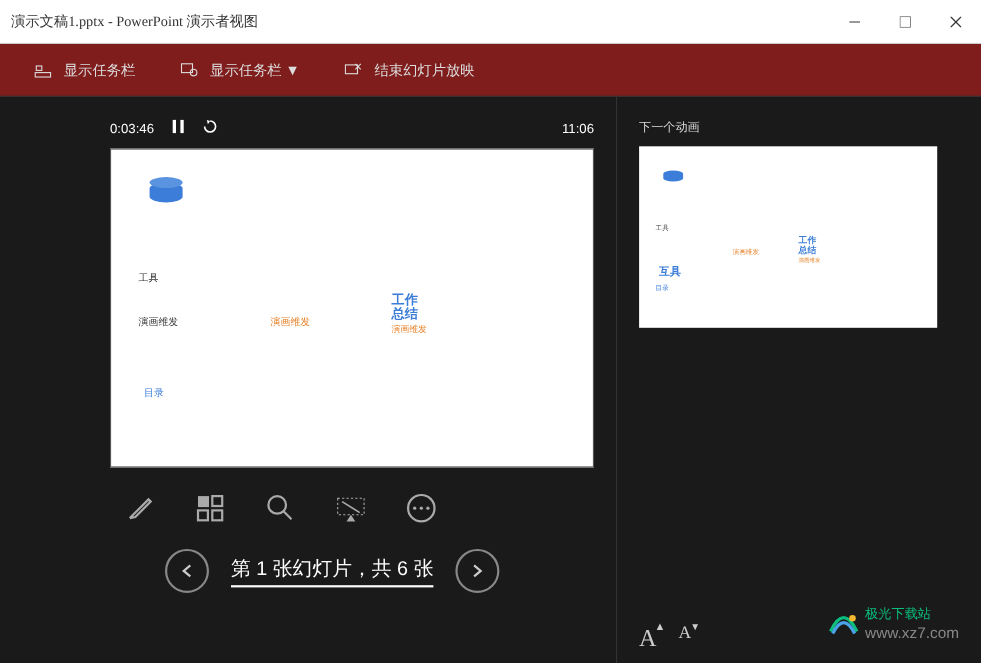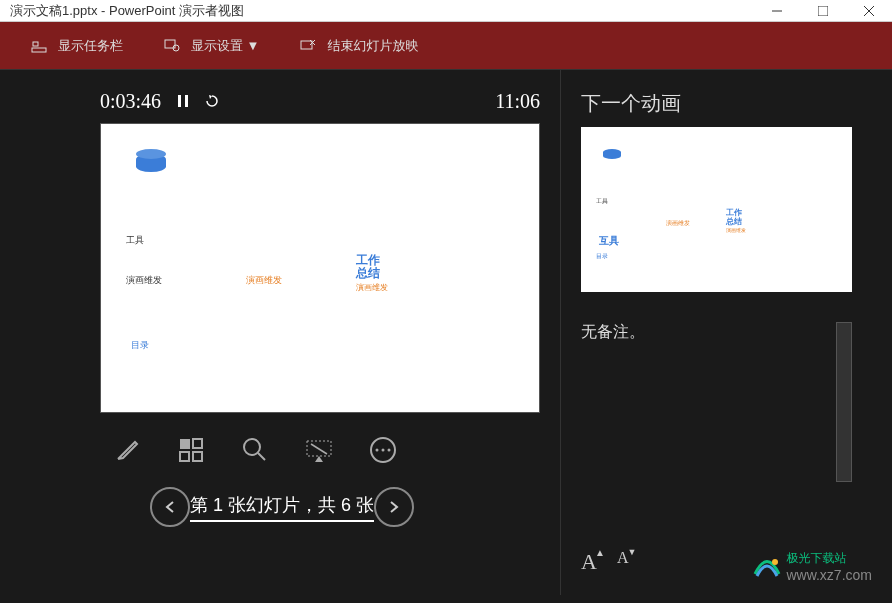--- a/index.html
+++ b/index.html
@@ -5,26 +5,27 @@
 * { margin: 0; padding: 0; box-sizing: border-box; }
 body {
   width: 892px;
   height: 603px;
   font-family: "Microsoft YaHei", "Segoe UI", sans-serif;
   background: #1a1a1a;
   overflow: hidden;
 }
 .titlebar {
   background: #fff;
-  height: 22px;
+  height: 40px;
   display: flex;
   align-items: center;
   justify-content: space-between;
   padding: 0 0 0 10px;
   border-bottom: 1px solid #ccc;
+  font-family: Liberation Serif, serif;
 }
 .titlebar-title {
   font-size: 13px;
   color: #333;
 }
 .window-controls {
   display: flex;
 }
 .win-btn {
   width: 46px;
@@ -67,23 +68,22 @@
   width: 560px;
   padding: 20px 20px 20px 100px;
   display: flex;
   flex-direction: column;
 }
 .timer-row {
   display: flex;
   align-items: center;
   justify-content: space-between;
   color: #fff;
-  font-size: 20px;
+  font-size: 12px;
   margin-bottom: 10px;
-  font-family: Liberation Serif, serif;
 }
 .timer-left {
   display: flex;
   align-items: center;
   gap: 15px;
 }
 .pause-icon, .restart-icon {
   cursor: pointer;
 }
 .slide-preview {
@@ -167,20 +167,21 @@
   height: 44px;
   display: flex;
   align-items: center;
   justify-content: center;
   cursor: pointer;
   color: #aaa;
 }
 .nav-row {
   display: flex;
   align-items: center;
+  gap: 20px;
   margin-top: 15px;
   padding-left: 50px;
 }
 .nav-btn {
   width: 40px;
   height: 40px;
   border: 2px solid #888;
   border-radius: 50%;
   display: flex;
   align-items: center;
@@ -196,21 +197,21 @@
 }
 .side-panel {
   flex: 1;
   padding: 20px 40px 20px 20px;
   display: flex;
   flex-direction: column;
   border-left: 1px solid #333;
 }
 .side-title {
   color: #ddd;
-  font-size: 20px;
+  font-size: 11px;
   margin-bottom: 10px;
 }
 .next-slide {
   background: #fff;
   width: 100%;
   height: 165px;
   position: relative;
 }
 .next-cylinder {
   position: absolute;
@@ -297,21 +298,21 @@
     </span>
     <span>显示任务栏</span>
   </div>
   <div class="toolbar-item">
     <span class="toolbar-icon">
       <svg width="16" height="16" viewBox="0 0 16 16">
           <rect x="1" y="2" width="10" height="8" fill="none" stroke="#ddd" stroke-width="1"></rect>
           <circle cx="12" cy="10" r="3" fill="none" stroke="#ddd" stroke-width="1"></circle>
         </svg>
     </span>
-    <span>显示设置 ▼</span>
+    <span>显示任务栏 ▼</span>
   </div>
   <div class="toolbar-item">
     <span class="toolbar-icon">
       <svg width="16" height="16" viewBox="0 0 16 16">
           <rect x="1" y="3" width="11" height="8" fill="none" stroke="#ddd" stroke-width="1"></rect>
           <line x1="10" y1="2" x2="15" y2="7" stroke="#ddd" stroke-width="1"></line>
           <line x1="15" y1="2" x2="10" y2="7" stroke="#ddd" stroke-width="1"></line>
         </svg>
     </span>
     <span>结束幻灯片放映</span>
@@ -407,24 +408,20 @@
     <div class="next-slide">
       <div class="next-cylinder"></div>
       <div class="next-text1">工具</div>
       <div class="next-text2">互具</div>
       <div class="next-text3">演画维发</div>
       <div class="next-text4" style="white-space: pre-line;">工作
 总结</div>
       <div class="next-text5">演画维发</div>
       <div class="next-text6">目录</div>
     </div>
-    <div class="notes-section">
-      <span>无备注。</span>
-      <div class="scrollbar"></div>
-    </div>
     <div class="font-controls">
       <span style="font-size:22px;position:relative"><span>A</span><span style="position:absolute;font-size:10px;top:-2px;right:-8px">▲</span></span>
       <span style="font-size:16px;position:relative"><span>A</span><span style="position:absolute;font-size:9px;top:-2px;right:-8px">▼</span></span>
     </div>
   </div>
 </div>
 
 <div class="watermark">
   <svg class="watermark-logo" viewBox="0 0 30 26">
       <path d="M 3 20 Q 15 -5 27 20" fill="none" stroke="#0bbe7e" stroke-width="3"></path>

